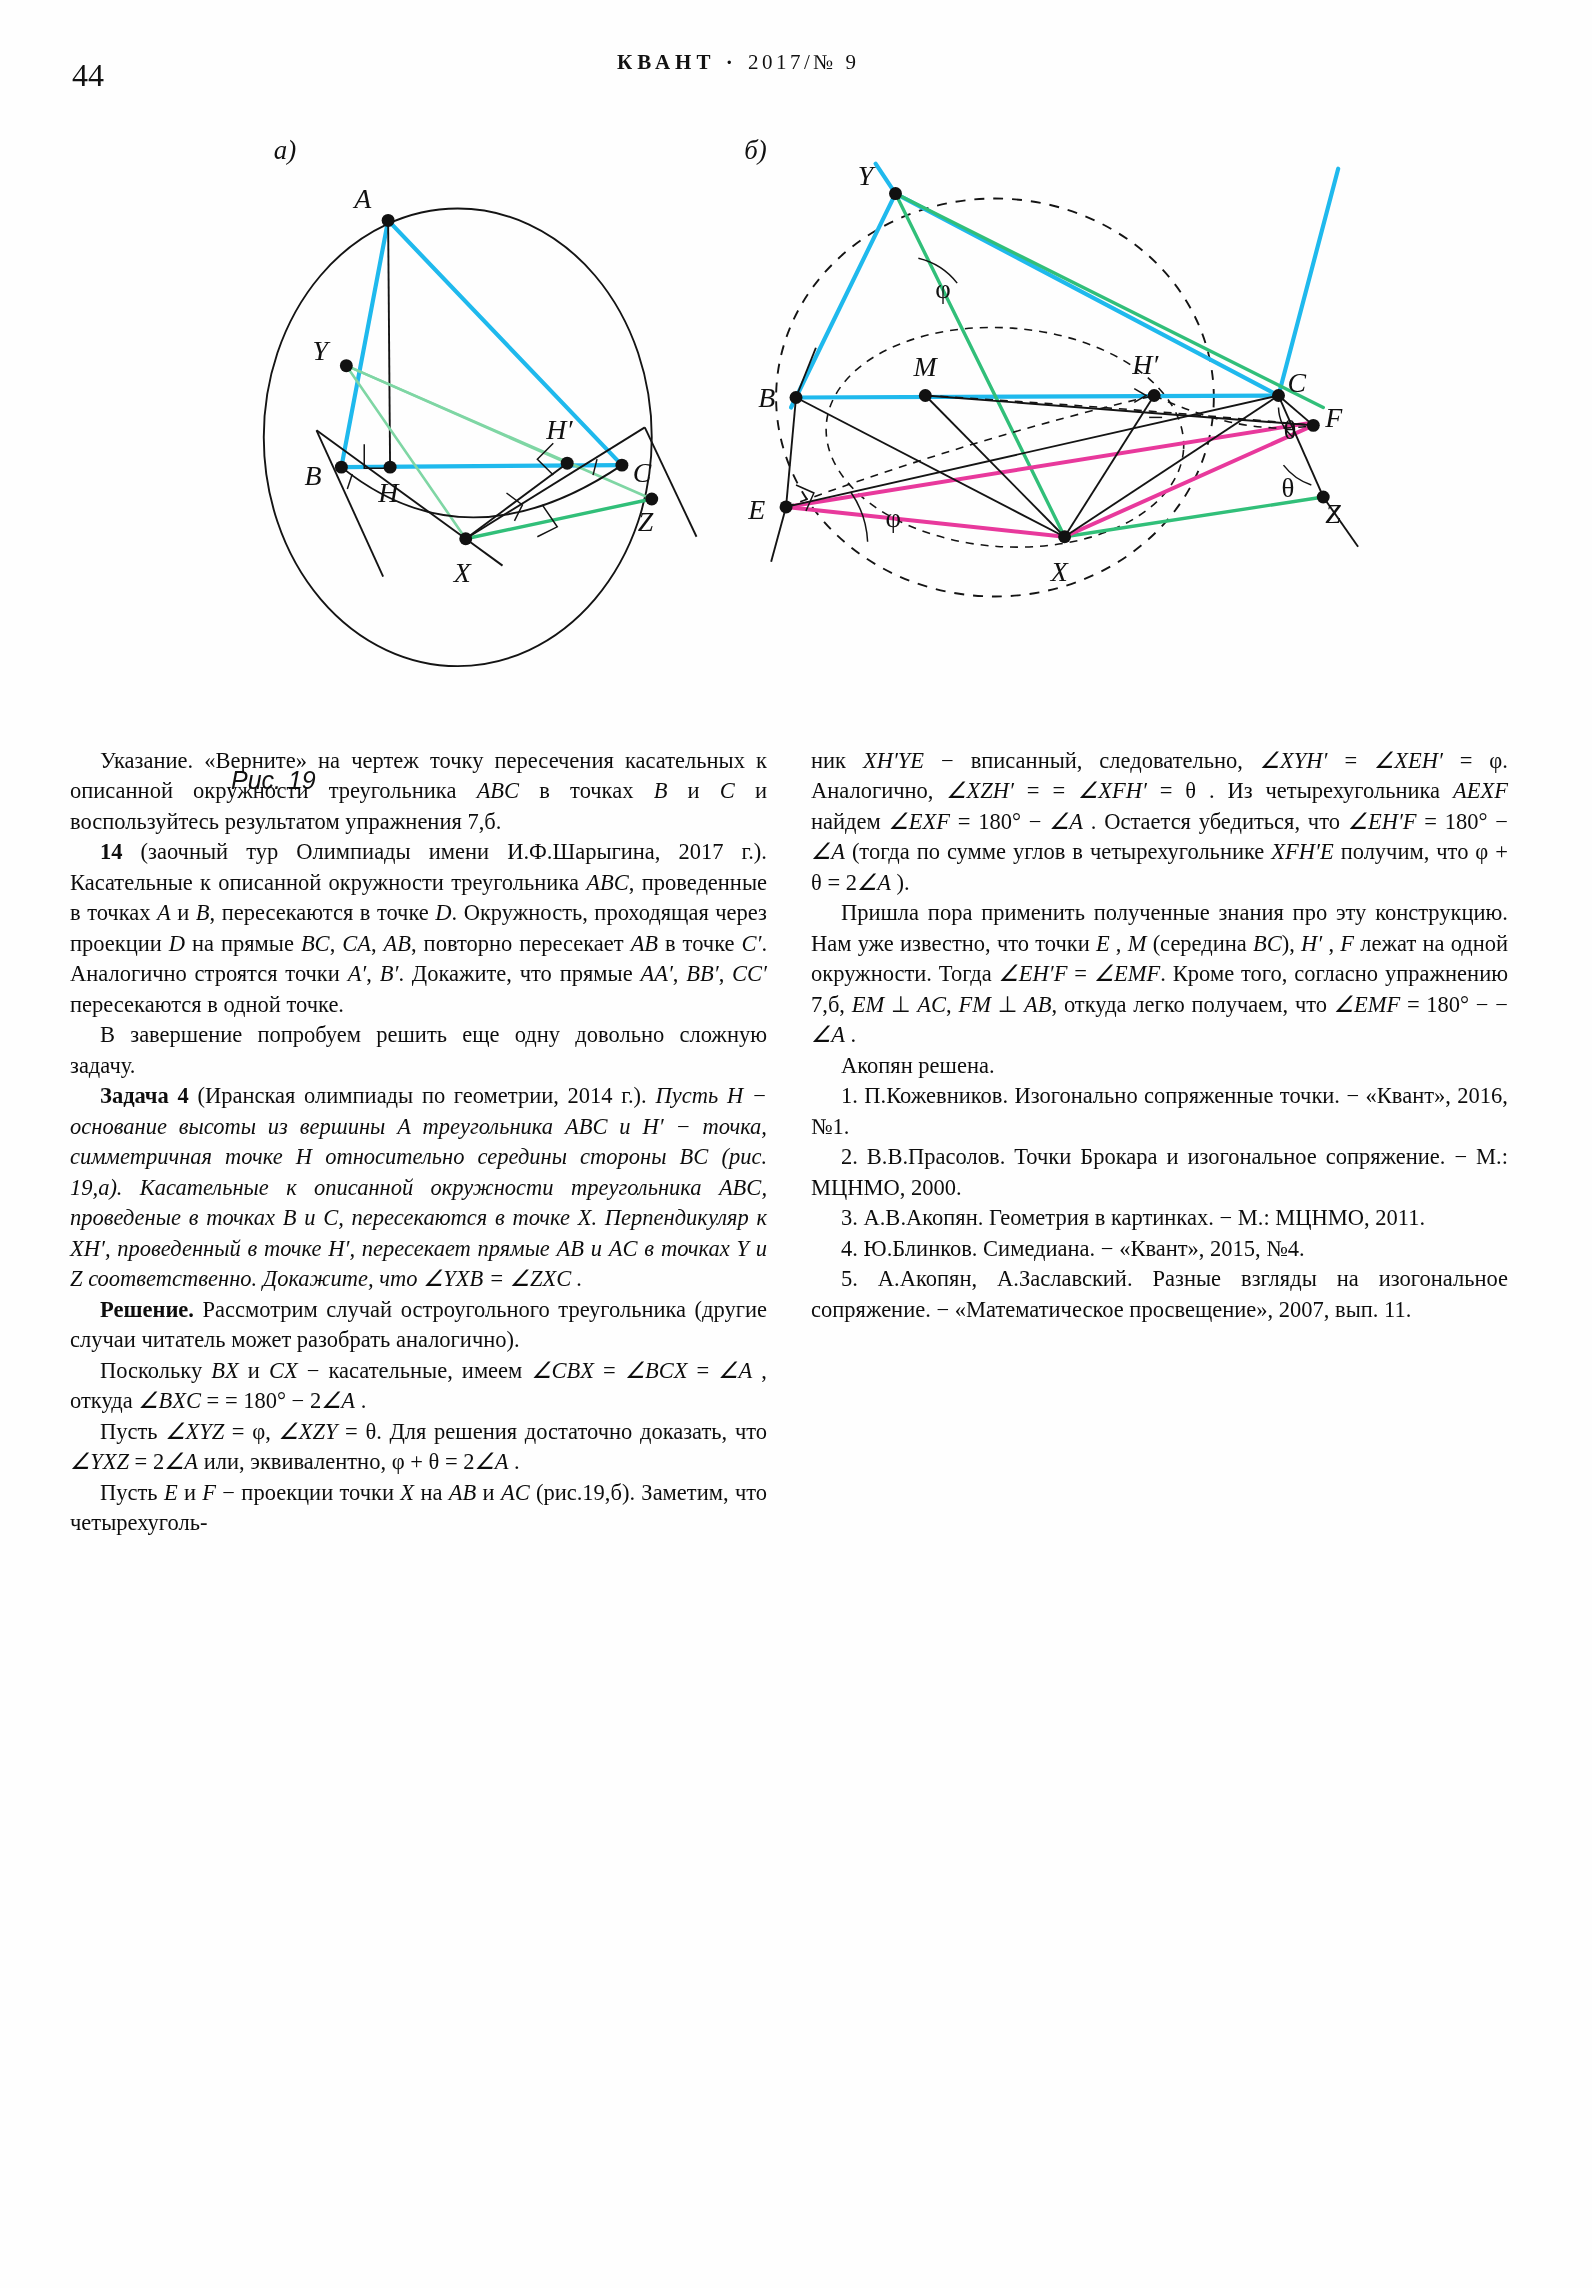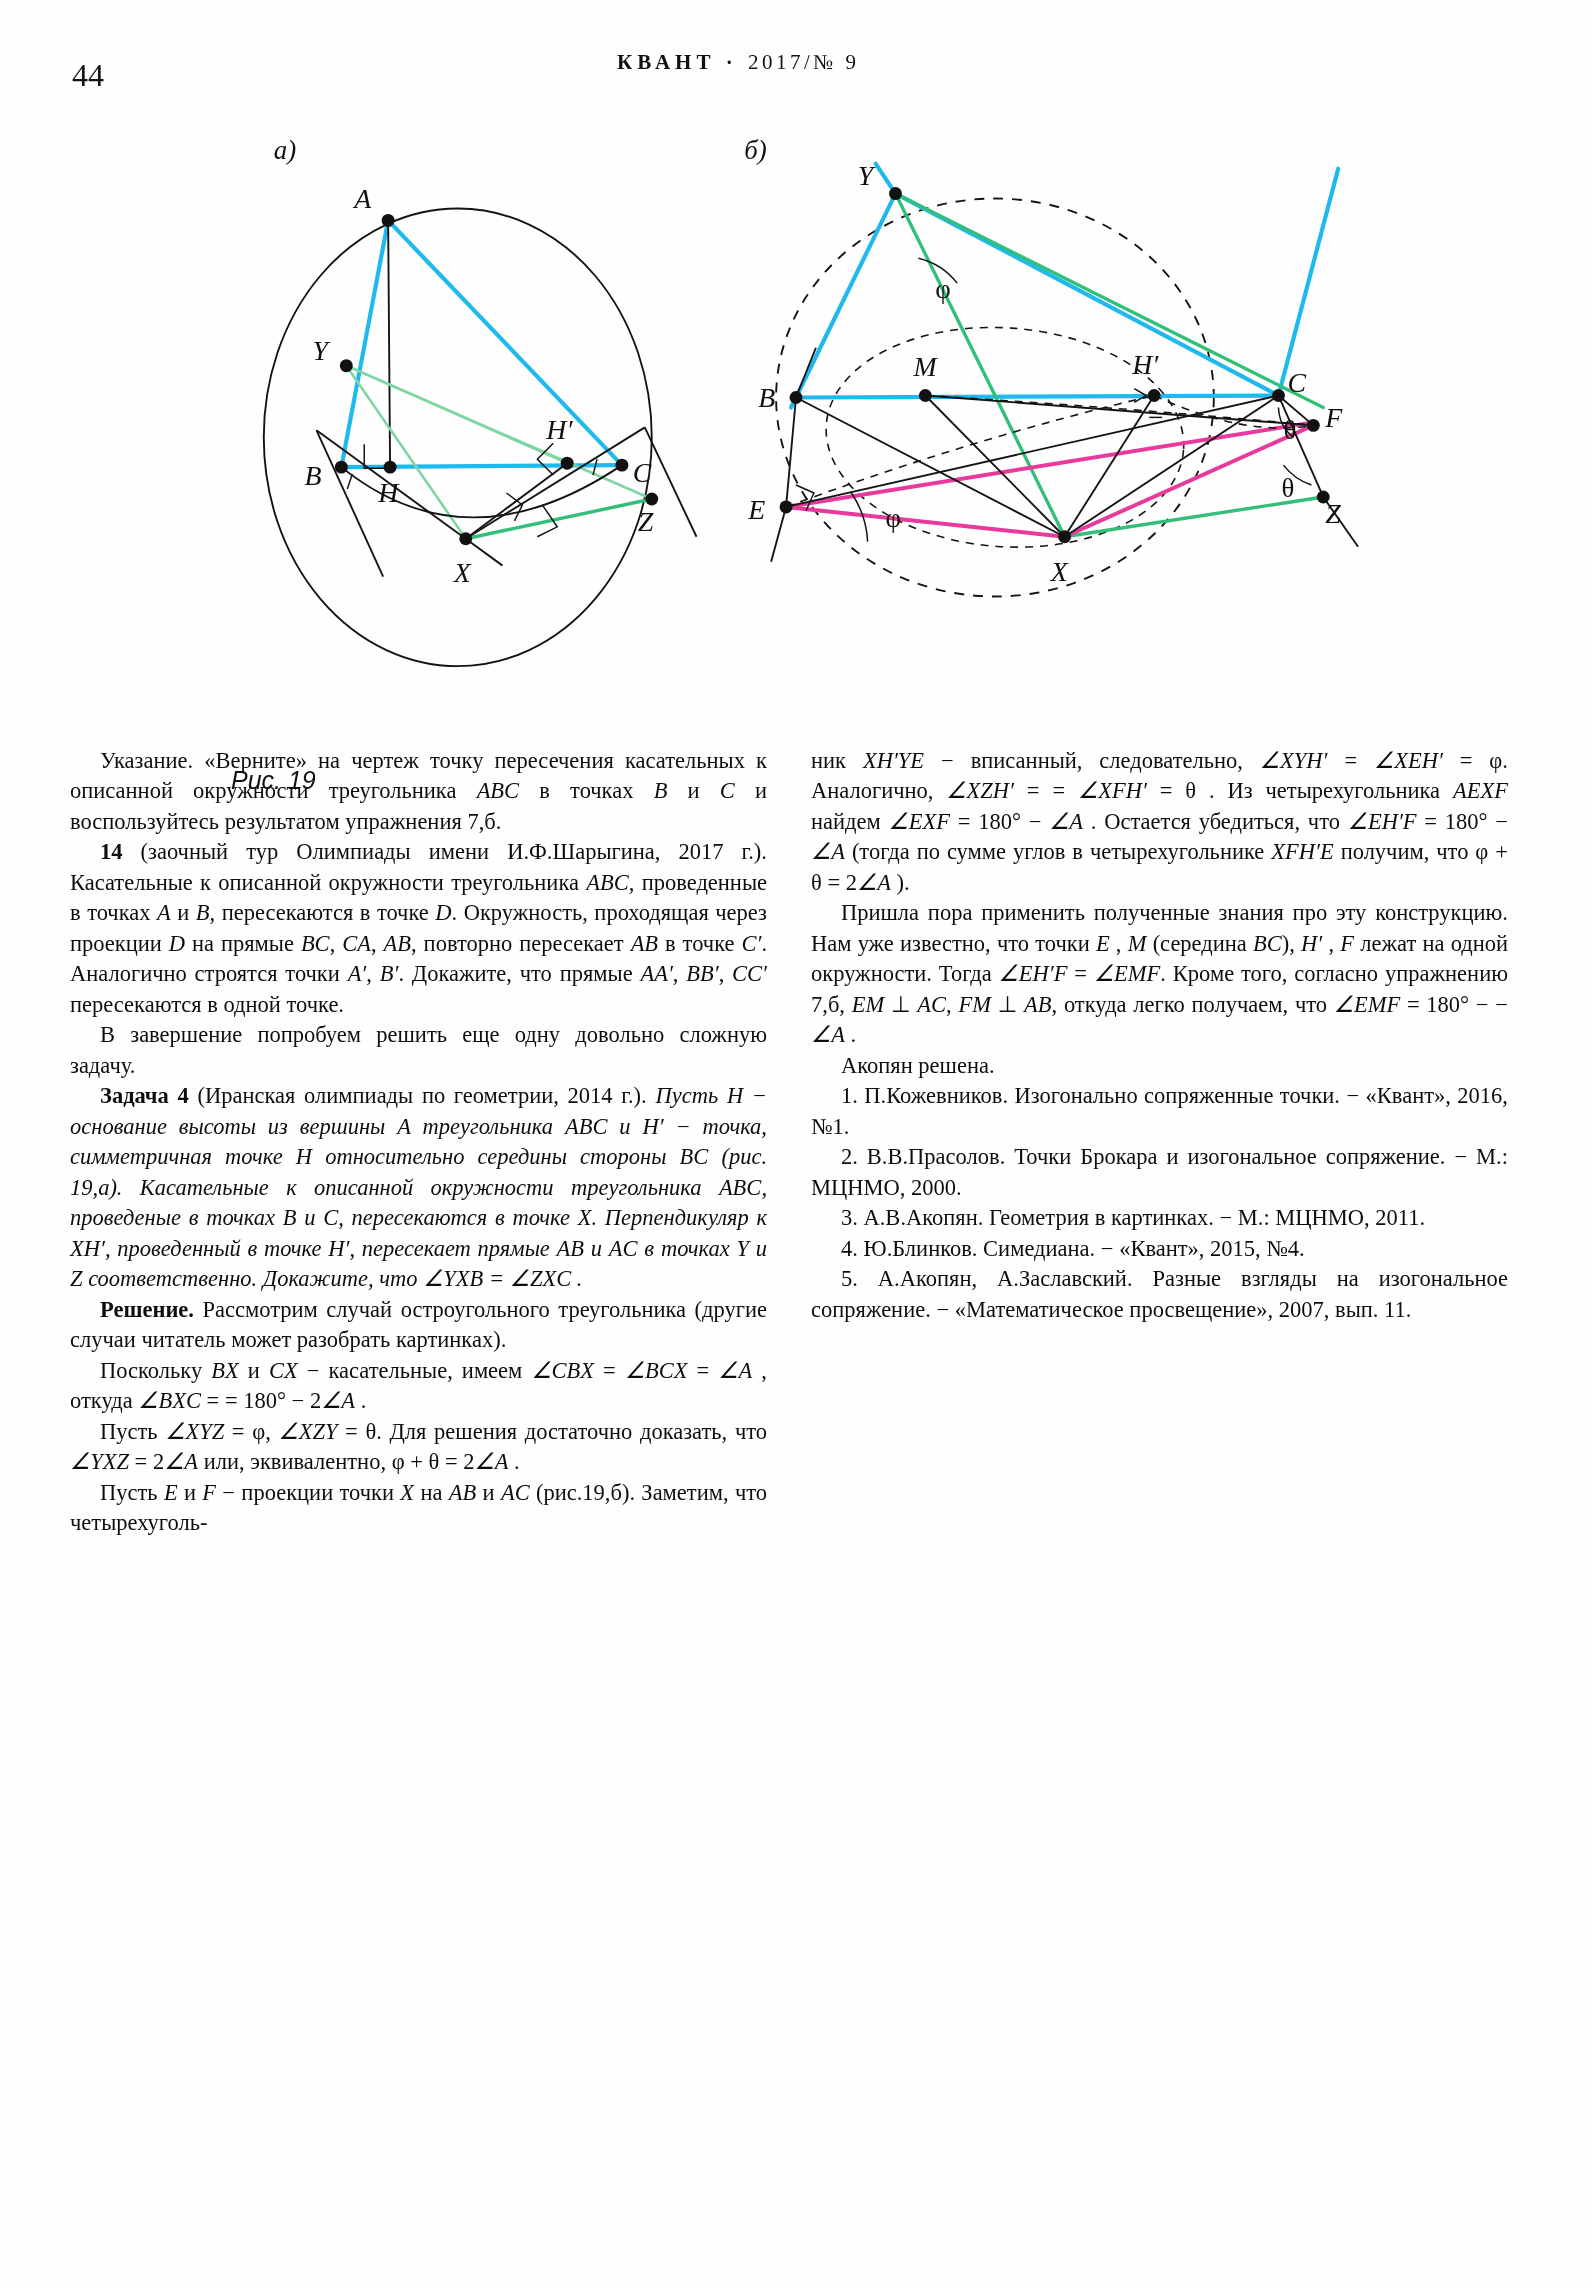--- a/index.html
+++ b/index.html
@@ -289,21 +289,21 @@
     <div class="fig-caption">Рис. 19</div>
   </div>
 
   <div class="columns">
 
     <div class="col">
       <p>Указание. «Верните» на чертеж точку пересечения касательных к описанной окружности треугольника <i style="font-style:italic">ABC</i> в точках <i style="font-style:italic">B</i> и <i style="font-style:italic">C</i> и воспользуйтесь результатом упражнения 7,б.</p>
       <p><b>14</b><span> (заочный тур Олимпиады имени И.Ф.Шарыгина, 2017 г.). Касательные к описанной окружности треугольника <i style="font-style:italic">ABC</i>, проведенные в точках <i style="font-style:italic">A</i> и <i style="font-style:italic">B</i>, пересекаются в точке <i style="font-style:italic">D</i>. Окружность, проходящая через проекции <i style="font-style:italic">D</i> на прямые <i style="font-style:italic">BC</i>, <i style="font-style:italic">CA</i>, <i style="font-style:italic">AB</i>, повторно пересекает <i style="font-style:italic">AB</i> в точке <i style="font-style:italic">C′</i>. Аналогично строятся точки <i style="font-style:italic">A′</i>, <i style="font-style:italic">B′</i>. Докажите, что прямые <i style="font-style:italic">AA′</i>, <i style="font-style:italic">BB′</i>, <i style="font-style:italic">CC′</i> пересекаются в одной точке.</span></p>
       <p>В завершение попробуем решить еще одну довольно сложную задачу.</p>
       <p><b>Задача 4</b><span> (Иранская олимпиады по геометрии, 2014 г.). </span><i>Пусть <i style="font-style:italic">H</i> − основание высоты из вершины <i style="font-style:italic">A</i> треугольника <i style="font-style:italic">ABC</i> и <i style="font-style:italic">H′</i> − точка, симметричная точке <i style="font-style:italic">H</i> относительно середины стороны <i style="font-style:italic">BC</i> (рис. 19,а). Касательные к описанной окружности треугольника <i style="font-style:italic">ABC</i>, проведеные в точках <i style="font-style:italic">B</i> и <i style="font-style:italic">C</i>, пересекаются в точке <i style="font-style:italic">X</i>. Перпендикуляр к <i style="font-style:italic">XH′</i>, проведенный в точке <i style="font-style:italic">H′</i>, пересекает прямые <i style="font-style:italic">AB</i> и <i style="font-style:italic">AC</i> в точках <i style="font-style:italic">Y</i> и <i style="font-style:italic">Z</i> соответственно. Докажите, что <i style="font-style:italic">∠YXB</i> = <i style="font-style:italic">∠ZXC</i> .</i></p>
-      <p><b>Решение.</b><span> Рассмотрим случай остроугольного треугольника (другие случаи читатель может разобрать картинках).</span></p>
+      <p><b>Решение.</b><span> Рассмотрим случай остроугольного треугольника (другие случаи читатель может разобрать аналогично).</span></p>
       <p>Поскольку <i style="font-style:italic">BX</i> и <i style="font-style:italic">CX</i> − касательные, имеем <i style="font-style:italic">∠CBX</i> = <i style="font-style:italic">∠BCX</i> = <i style="font-style:italic">∠A</i> , откуда <i style="font-style:italic">∠BXC</i> = = 180° − 2<i style="font-style:italic">∠A</i> .</p>
       <p>Пусть <i style="font-style:italic">∠XYZ</i> = φ, <i style="">∠XZY</i> = θ. Для решения достаточно доказать, что <i style="font-style:italic">∠YXZ</i> = 2<i style="font-style:italic">∠A</i> или, эквивалентно, φ + θ = 2<i style="font-style:italic">∠A</i> .</p>
       <p>Пусть <i style="font-style:italic">E</i> и <i style="font-style:italic">F</i> − проекции точки <i style="font-style:italic">X</i> на <i style="font-style:italic">AB</i> и <i style="font-style:italic">AC</i> (рис.19,б). Заметим, что четырехуголь-</p>
     </div>
 
     <div class="col">
       <p class="noindent">ник <i style="font-style:italic">XH′YE</i> − вписанный, следовательно, <i style="font-style:italic">∠XYH′</i> = <i style="font-style:italic">∠XEH′</i> = φ. Аналогично, <i style="font-style:italic">∠XZH′</i> = = <i style="font-style:italic">∠XFH′</i> = θ . Из четырехугольника <i style="font-style:italic">AEXF</i> найдем <i style="font-style:italic">∠EXF</i> = 180° − <i style="font-style:italic">∠A</i> . Остается убедиться, что <i style="font-style:italic">∠EH′F</i> = 180° − <i style="font-style:italic">∠A</i> (тогда по сумме углов в четырехугольнике <i style="font-style:italic">XFH′E</i> получим, что φ + θ = 2<i style="font-style:italic">∠A</i> ).</p>
       <p>Пришла пора применить полученные знания про эту конструкцию. Нам уже известно, что точки <i style="font-style:italic">E</i> , <i style="font-style:italic">M</i> (середина <i style="font-style:italic">BC</i>), <i style="font-style:italic">H′</i> , <i style="font-style:italic">F</i> лежат на одной окружности. Тогда <i style="font-style:italic">∠EH′F</i> = <i style="font-style:italic">∠EMF</i>. Кроме того, согласно упражнению 7,б, <i style="font-style:italic">EM</i> ⊥ <i style="font-style:italic">AC</i>, <i style="font-style:italic">FM</i> ⊥ <i style="font-style:italic">AB</i>, откуда легко получаем, что <i style="font-style:italic">∠EMF</i> = 180° − − <i style="font-style:italic">∠A</i> .</p>
       <p>Акопян решена.</p>
 

